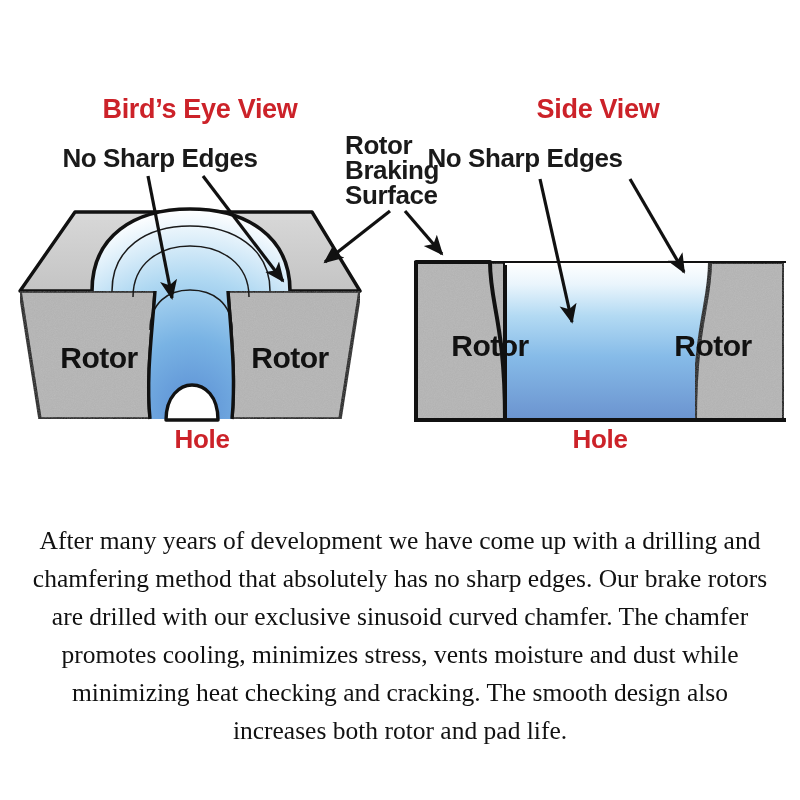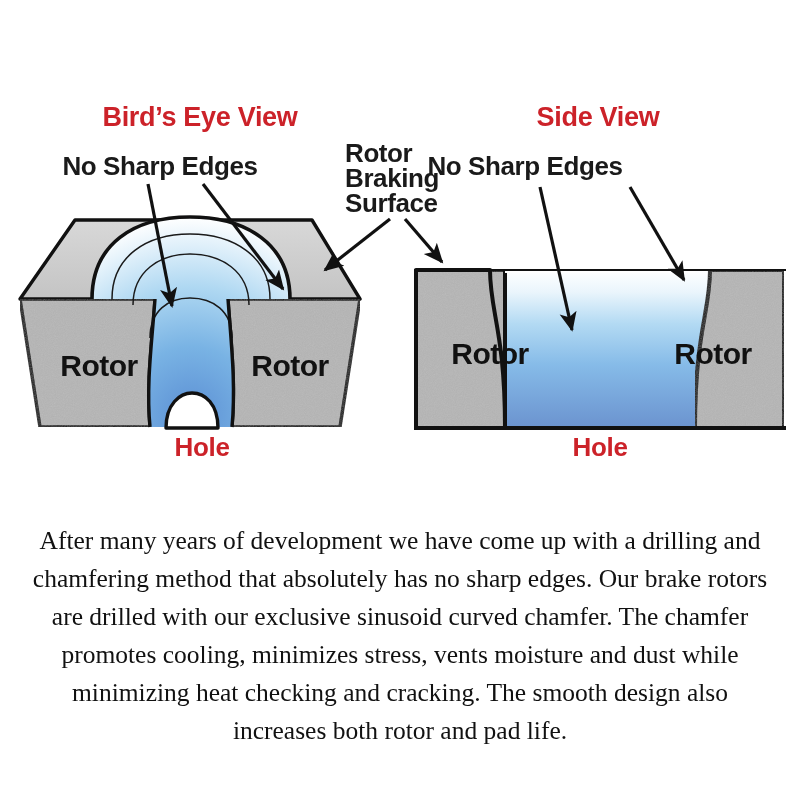--- a/index.html
+++ b/index.html
@@ -11,21 +11,21 @@
     width: 800px;
     height: 800px;
     position: relative;
     overflow: hidden;
     font-family: "Liberation Sans", sans-serif;
   }
 
   #diagram-area {
     position: absolute;
     left: 0;
-    top: 12px;
+    top: 4px;
     width: 800px;
     height: 470px;
   }
 
   #diagram-svg {
     display: block;
     width: 800px;
     height: 470px;
   }
 

